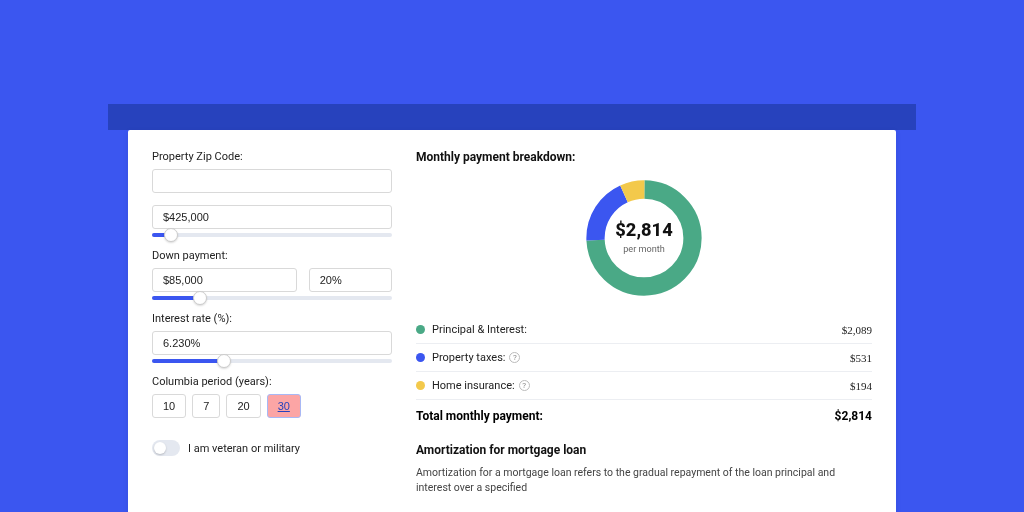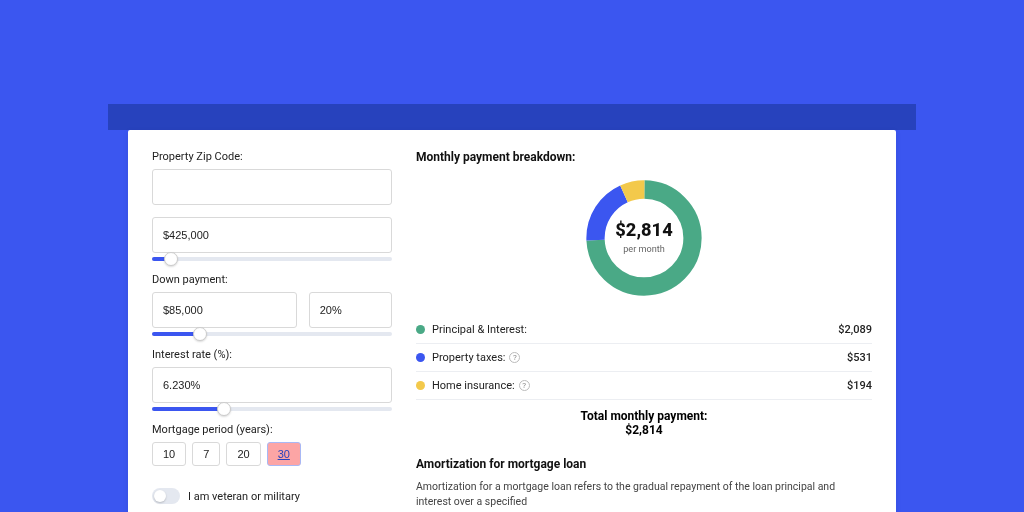--- a/index.html
+++ b/index.html
@@ -4,21 +4,21 @@
 <style>
   * { box-sizing: border-box; margin: 0; padding: 0; }
   html, body { width: 1024px; height: 512px; overflow: hidden; font-family: -apple-system, BlinkMacSystemFont, "Segoe UI", Roboto, Helvetica, Arial, sans-serif; }
   .outer { width: 1024px; height: 512px; background: #3b56f0; position: relative; }
   .title { text-align: center; color: #fff; font-weight: 800; font-size: 34px; padding-top: 48px; letter-spacing: 0.2px; }
   .banner { position: absolute; left: 108px; right: 108px; top: 104px; height: 26px; background: #2742bd; }
   .card { position: absolute; left: 128px; right: 128px; top: 130px; bottom: 0; background: #fff; border-radius: 2px 2px 0 0; box-shadow: 0 2px 6px rgba(0,0,0,0.08); display: flex; padding: 20px 24px; gap: 24px; overflow: hidden; }
   .left-col { width: 240px; flex-shrink: 0; }
   .right-col { flex: 1; min-width: 0; }
   .field-label { font-size: 11px; color: #222; margin-bottom: 6px; }
-  .text-input { width: 100%; height: 36px; border: 1px solid #d9d9d9; border-radius: 3px; background: #fff; font-size: 11px; color: #222; padding: 0 10px; }
+  .text-input { width: 100%; height: 24px; border: 1px solid #d9d9d9; border-radius: 3px; background: #fff; font-size: 11px; color: #222; padding: 0 10px; }
   .field-group { margin-bottom: 12px; }
   .slider-track { position: relative; height: 4px; background: #e4e8f0; border-radius: 2px; margin-top: 4px; }
   .slider-fill { position: absolute; left: 0; top: 0; bottom: 0; background: #3b56f0; border-radius: 2px; }
   .slider-thumb { position: absolute; top: 50%; width: 14px; height: 14px; background: #fff; border: 1px solid #ccc; border-radius: 50%; transform: translate(-50%, -50%); box-shadow: 0 1px 2px rgba(0,0,0,0.15); }
   .two-inputs { display: flex; gap: 12px; }
   .two-inputs .text-input:first-child { flex: 2; }
   .two-inputs .text-input:last-child { flex: 1; }
   .seg-group { display: flex; gap: 6px; margin-top: 4px; }
   .seg-btn { padding: 5px 10px; border: 1px solid #d9d9d9; border-radius: 3px; background: #fff; font-size: 11px; color: #222; cursor: pointer; }
   .seg-btn.active { background: #fca5a5; border-color: #a8b8f5; color: #2742bd; text-decoration: underline; }
@@ -27,23 +27,23 @@
   .toggle::after { content: ""; position: absolute; left: 2px; top: 2px; width: 12px; height: 12px; background: #fff; border-radius: 50%; box-shadow: 0 1px 2px rgba(0,0,0,0.2); }
   .toggle-label { font-size: 11px; color: #222; }
   .section-head { font-size: 12px; font-weight: 700; color: #111; margin-bottom: 10px; }
   .donut-wrap { display: flex; justify-content: center; margin: 4px 0 14px 0; }
   .donut-center-amount { font-size: 20px; font-weight: 800; fill: #111; }
   .donut-center-sub { font-size: 10px; fill: #666; }
   .legend-row { display: flex; align-items: center; font-size: 11px; color: #222; padding: 7px 0; border-bottom: 1px solid #eceef2; }
   .legend-row:last-of-type { border-bottom: 1px solid #eceef2; }
   .swatch { width: 9px; height: 9px; border-radius: 50%; margin-right: 7px; flex-shrink: 0; }
   .legend-label { flex: 1; display: flex; align-items: center; gap: 4px; }
-  .legend-amount { font-weight: 500; }
+  .legend-amount { font-weight: 500; font-family: Liberation Serif, serif; }
   .info-icon { width: 11px; height: 11px; border: 1px solid #bbb; border-radius: 50%; display: inline-flex; align-items: center; justify-content: center; font-size: 8px; color: #888; }
-  .total-row { display: flex; align-items: center; font-size: 12px; font-weight: 700; padding: 9px 0 12px 0; flex-direction: column; }
+  .total-row { display: flex; align-items: center; font-size: 12px; font-weight: 700; padding: 9px 0 12px 0; }
   .total-row .total-label { flex: 1; }
   .amort-head { font-size: 12px; font-weight: 700; color: #111; margin-top: 8px; margin-bottom: 8px; }
   .amort-text { font-size: 10.5px; color: #444; line-height: 1.45; }
 </style>
 </head>
 <body>
 
 <div class="outer">
   <div class="banner"></div>
 
@@ -79,21 +79,21 @@
       <div class="field-group">
         <div class="field-label">Interest rate (%):</div>
         <input class="text-input" value="6.230%" style="">
         <div class="slider-track">
           <div class="slider-fill" style="width:30%"></div>
           <div class="slider-thumb" style="left:30%"></div>
         </div>
       </div>
 
       <div class="field-group">
-        <div class="field-label">Mortgage period (years):</div>
+        <div class="field-label">Columbia period (years):</div>
         <div class="seg-group">
           <button class="seg-btn">10</button>
           <button class="seg-btn">7</button>
           <button class="seg-btn">20</button>
           <button class="seg-btn active">30</button>
         </div>
       </div>
 
       <div class="toggle-row">
         <div class="toggle"></div>

